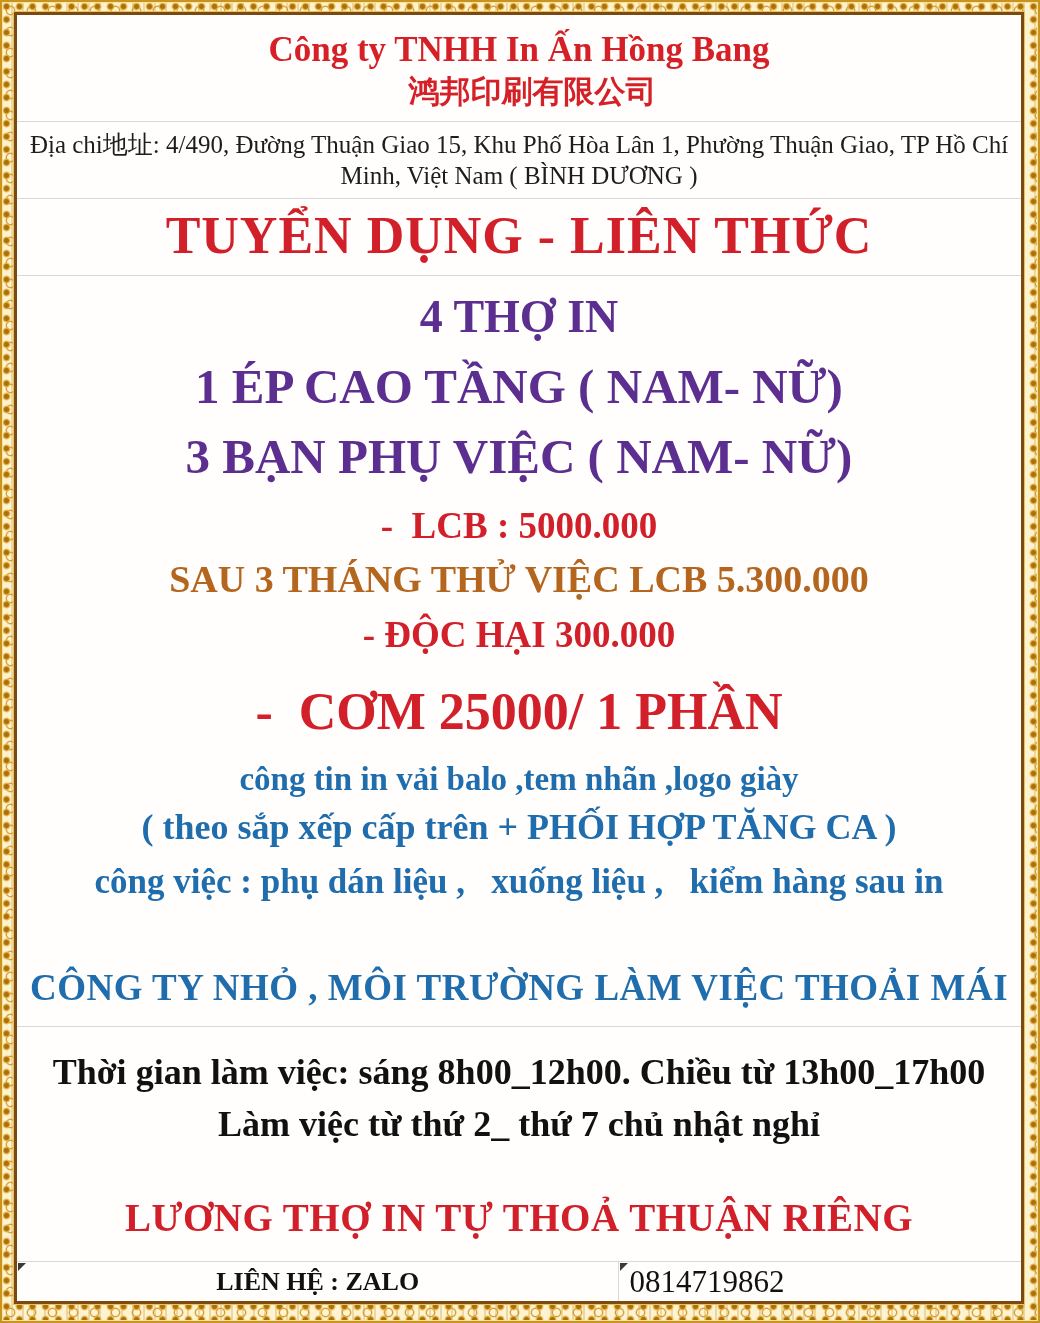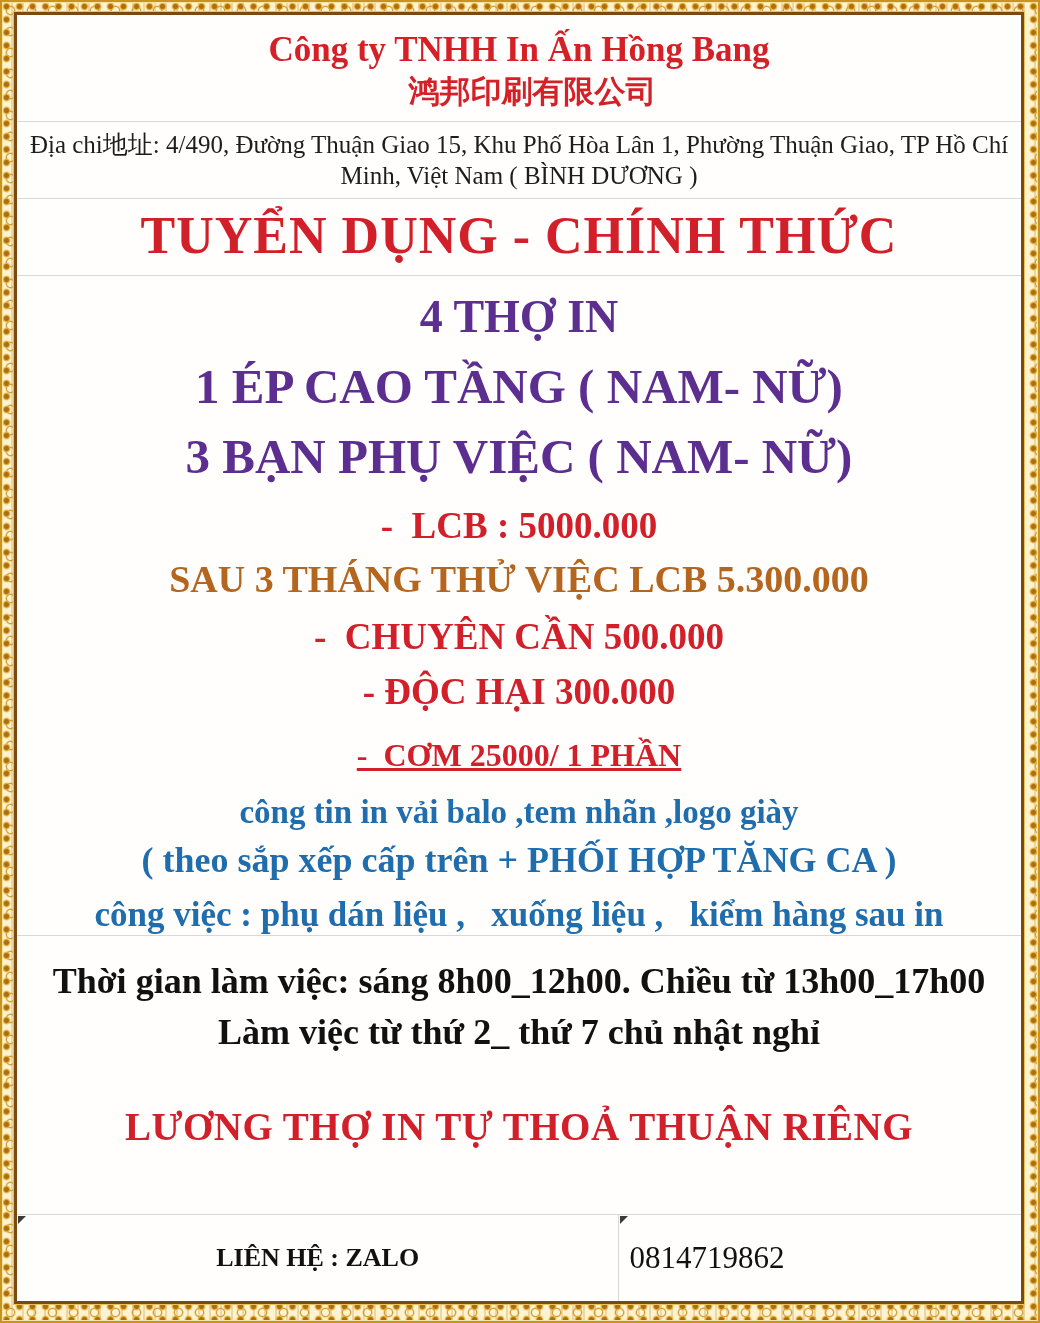--- a/index.html
+++ b/index.html
@@ -53,21 +53,21 @@
   .title-red { color: #d2202a; font-size: 52px; margin-top: 6px; margin-bottom: 8px; letter-spacing: 1px; }
 
   .pos1 { color: #5b2e90; font-size: 46px; margin-top: 14px; }
   .pos2 { color: #5b2e90; font-size: 49px; margin-top: 14px; }
   .pos3 { color: #5b2e90; font-size: 49px; margin-top: 12px; }
 
   .lcb       { color: #d2202a; font-size: 37px; margin-top: 18px; }
   .probation { color: #b4651e; font-size: 38px; margin-top: 10px; }
   .attend    { color: #d2202a; font-size: 37px; margin-top: 13px; }
   .hazard    { color: #d2202a; font-size: 37px; margin-top: 11px; }
-  .meal      { color: #d2202a; font-size: 32px; margin-top: 24px; text-decoration: underline; }
+  .meal      { color: #d2202a; font-size: 52px; margin-top: 24px; }
 
   .blue1 { color: #1f6dad; font-size: 33px; margin-top: 18px; }
   .blue2 { color: #1f6dad; font-size: 35px; margin-top: 12px; }
   .blue3 { color: #1f6dad; font-size: 36px; margin-top: 7px; }
 
   .env { color: #1f6dad; font-size: 37px; margin-top: 64px; margin-bottom: 17px; letter-spacing: .5px; }
 
   .sched1 { color: #111111; font-size: 36px; margin-top: 24px; }
   .sched2 { color: #111111; font-size: 36px; margin-top: 9px; }
 
@@ -106,38 +106,38 @@
 
     <div class="line company-vi">Công ty TNHH In Ấn Hồng Bang</div>
     <div class="line company-cn">鸿邦印刷有限公司</div>
 
     <div class="sep"></div>
 
     <div class="address">Địa chi地址: 4/490, Đường Thuận Giao 15, Khu Phố Hòa Lân 1, Phường Thuận Giao, TP Hồ Chí Minh, Việt Nam ( BÌNH DƯƠNG )</div>
 
     <div class="sep"></div>
 
-    <div class="line title-red">TUYỂN DỤNG - CHÍNH THỨC</div>
+    <div class="line title-red">TUYỂN DỤNG - LIÊN THỨC</div>
 
     <div class="sep"></div>
 
     <div class="line pos1">4 THỢ IN</div>
     <div class="line pos2">1 ÉP CAO TẦNG ( NAM- NỮ)</div>
     <div class="line pos3">3 BẠN PHỤ VIỆC ( NAM- NỮ)</div>
 
     <div class="line lcb">-  LCB : 5000.000</div>
     <div class="line probation">SAU 3 THÁNG THỬ VIỆC LCB 5.300.000</div>
-    <div class="line attend">-  CHUYÊN CẦN 500.000</div>
     <div class="line hazard">- ĐỘC HẠI 300.000</div>
     <div class="line meal">-  CƠM 25000/ 1 PHẦN</div>
 
     <div class="line blue1">công tin in vải balo ,tem nhãn ,logo giày</div>
     <div class="line blue3">( theo sắp xếp cấp trên + PHỐI HỢP TĂNG CA )</div>
     <div class="line blue2">công việc : phụ dán liệu ,   xuống liệu ,   kiểm hàng sau in</div>
 
+    <div class="line env">CÔNG TY NHỎ , MÔI TRƯỜNG LÀM VIỆC THOẢI MÁI</div>
 
     <div class="sep"></div>
 
     <div class="line sched1">Thời gian làm việc: sáng 8h00_12h00. Chiều từ 13h00_17h00</div>
     <div class="line sched2">Làm việc từ thứ 2_ thứ 7 chủ nhật nghỉ</div>
 
     <div class="line salary-note">LƯƠNG THỢ IN TỰ THOẢ THUẬN RIÊNG</div>
 
     <div class="contact-table">
       <span class="corner-marker marker-left"></span>

